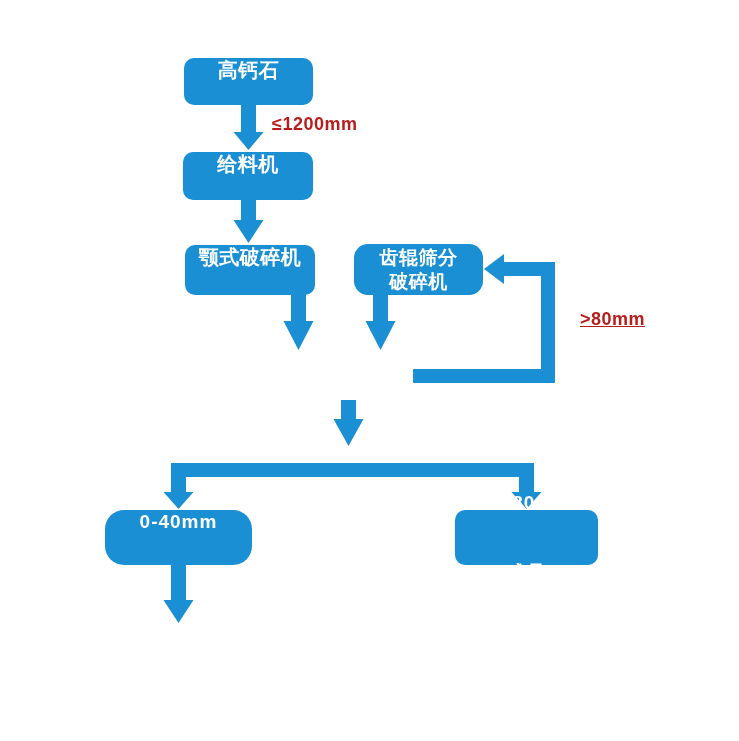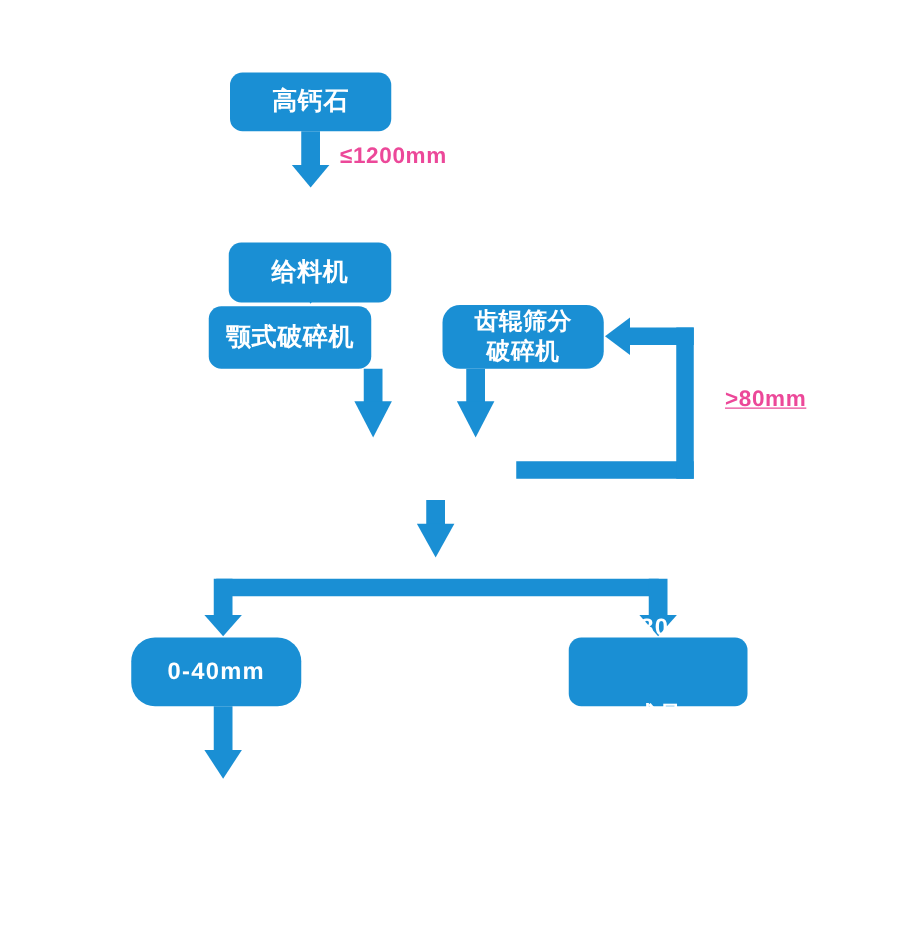--- a/index.html
+++ b/index.html
@@ -19,41 +19,40 @@
     overflow: hidden;
   }
   .node {
     position: absolute;
     box-sizing: border-box;
     background: #1a8fd4;
     border-radius: 10px;
     color: #ffffff;
     font-weight: bold;
     display: flex;
-    align-items: center;
     justify-content: center;
     text-align: center;
     line-height: 1.25;
     letter-spacing: 0.5px;
     user-select: none;
   }
   .node-cn {
     font-size: 20px;
   }
   .node-cn.two-line {
     font-size: 19px;
     border-radius: 14px;
   }
   .node-lat {
     font-size: 19px;
     letter-spacing: 1px;
   }
   .edge-label {
     position: absolute;
-    color: #ec4899;
+    color: #b91c1c;
     font-weight: bold;
     font-size: 18px;
     letter-spacing: 0.5px;
     white-space: nowrap;
     user-select: none;
   }
   svg.wires {
     position: absolute;
     left: 0;
     top: 0;
@@ -117,35 +116,35 @@
     <g>
       <rect x="171" y="565" width="15" height="39" fill="#1a8fd4"></rect>
       <polygon points="163.5,600 193.5,600 178.5,623 " fill="#1a8fd4"></polygon>
     </g>
   </svg>
 
   <div class="node node-cn" style="left:184px; top:58px; width:129px; height:47px;">
     <span>高钙石</span>
   </div>
 
-  <div class="node node-cn" style="left:183px; top:152px; width:130px; height:48px;margin-top:42px;">
+  <div class="node node-cn" style="left:183px; top:152px; width:130px; height:48px;">
     <span>给料机</span>
   </div>
 
-  <div class="node node-cn" style="left:167px; top:245px; width:130px; height:50px;">
+  <div class="node node-cn" style="left:185px; top:245px; width:130px; height:50px;">
     <span>颚式破碎机</span>
   </div>
 
   <div class="node node-cn two-line" style="left:354px; top:244px; width:129px; height:51px; flex-direction:column;">
     <span>齿辊筛分</span>
     <span>破碎机</span>
   </div>
 
 
-  <div class="node node-lat" style="left:105px; top:510px; width:136px; height:55px;border-radius:19px;">
+  <div class="node node-lat" style="left:105px; top:510px; width:147px; height:55px;border-radius:19px;">
     <span>0-40mm</span>
   </div>
 
   <div class="node node-lat" style="left:455px; top:510px; width:143px; height:55px; flex-direction:column;gap:46px;">
     <span>40-80mm</span>
     <span style="font-size:19px;">成品</span>
   </div>
 
 
   <div class="edge-label" style="left:272px; top:114px;">≤1200mm</div>

